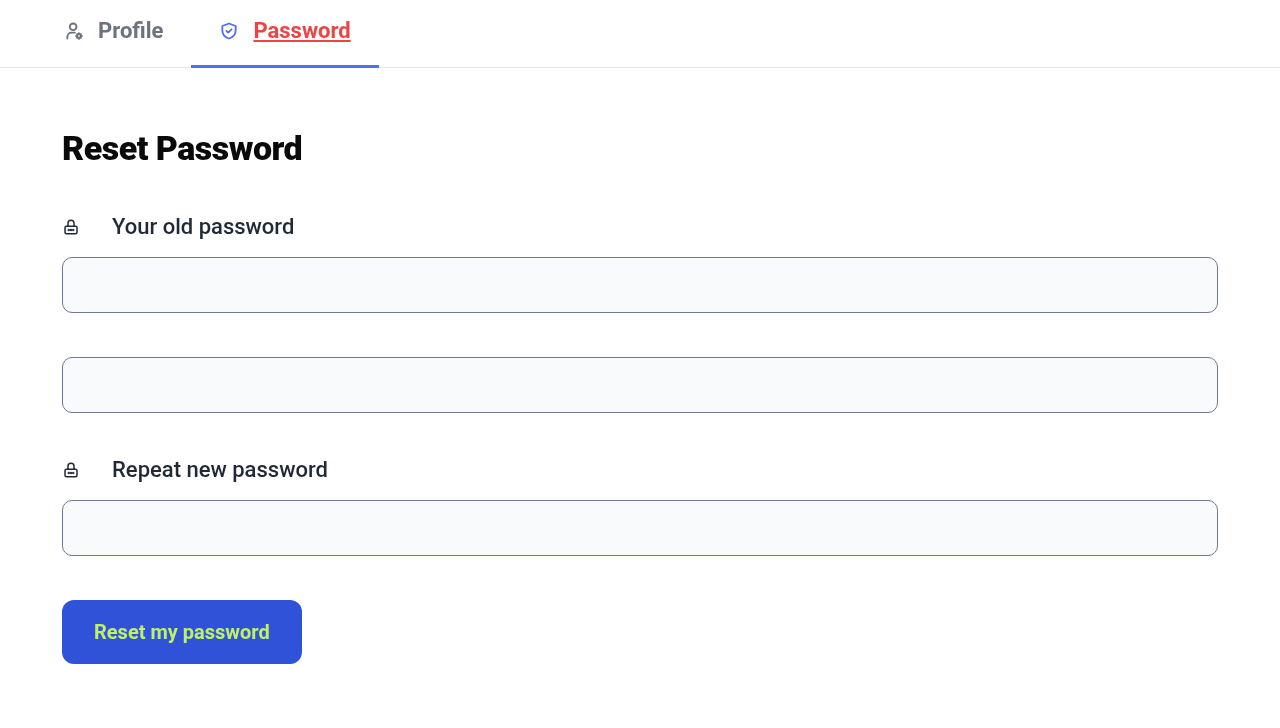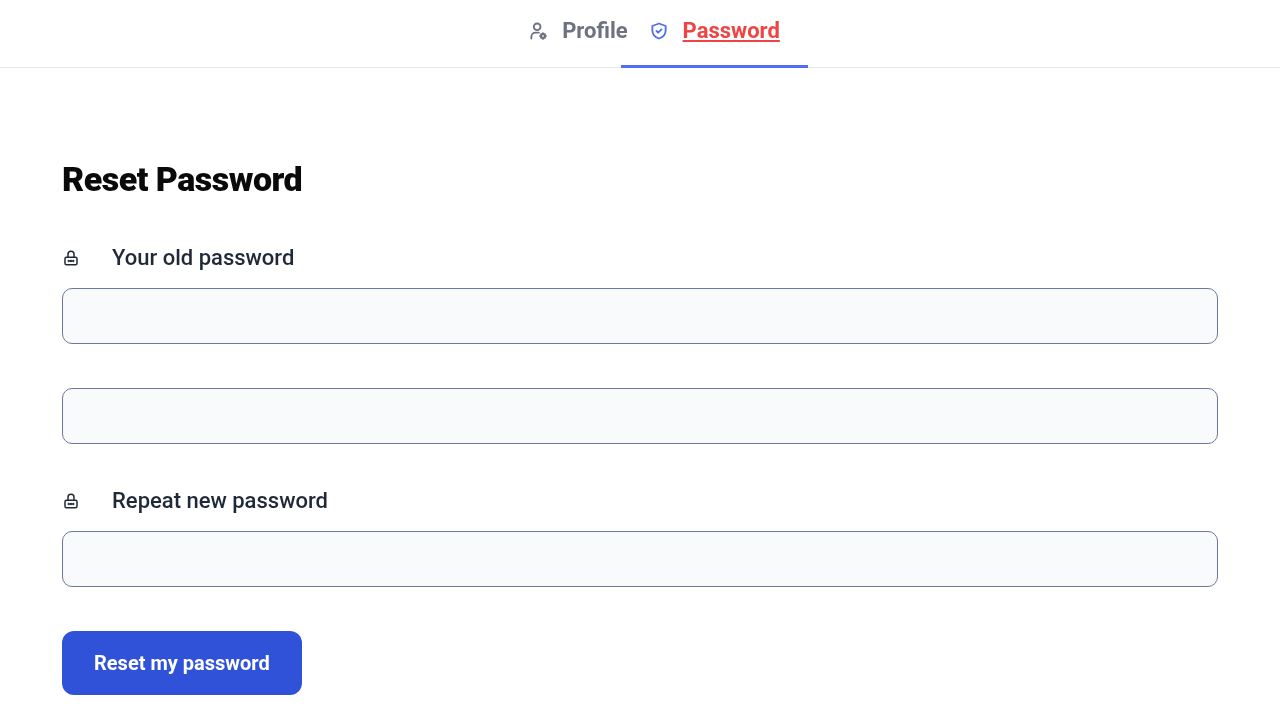--- a/index.html
+++ b/index.html
@@ -15,23 +15,22 @@
       overflow: hidden;
     }
     .tabs-container {
       padding-left: 36px;
       padding-right: 36px;
       border-bottom: 1px solid #e5e7eb;
       position: relative;
     }
     .tabs {
       display: flex;
-      gap: 21px;
+      gap: 56px;
       padding-left: 28px;
-      justify-content: center;
     }
     .tab {
       display: flex;
       align-items: center;
       gap: 14px;
       padding: 18px 0 24px 0;
       cursor: pointer;
       font-size: 22px;
       font-weight: 700;
       color: #6b7280;
@@ -59,21 +58,20 @@
     }
     .content {
       padding: 60px 62px;
     }
     .page-title {
       font-size: 34px;
       font-weight: 900;
       color: #0a0a0a;
       letter-spacing: -0.5px;
       margin-bottom: 46px;
-      margin-top: 31px;
     }
     .form-group {
       margin-bottom: 44px;
     }
     .form-label {
       display: flex;
       align-items: center;
       gap: 32px;
       font-size: 22px;
       font-weight: 500;
@@ -91,21 +89,21 @@
       padding: 12px 16px;
       border: 1.5px solid #6b7a99;
       border-radius: 10px;
       background: #f8fafc;
       font-size: 18px;
       font-family: inherit;
       outline: none;
     }
     .submit-btn {
       background: #3052d9;
-      color: #ffffff;
+      color: #bef264;
       border: none;
       border-radius: 12px;
       padding: 20px 32px;
       font-size: 20px;
       font-weight: 700;
       cursor: pointer;
       font-family: inherit;
     }
   </style>
 </head>

